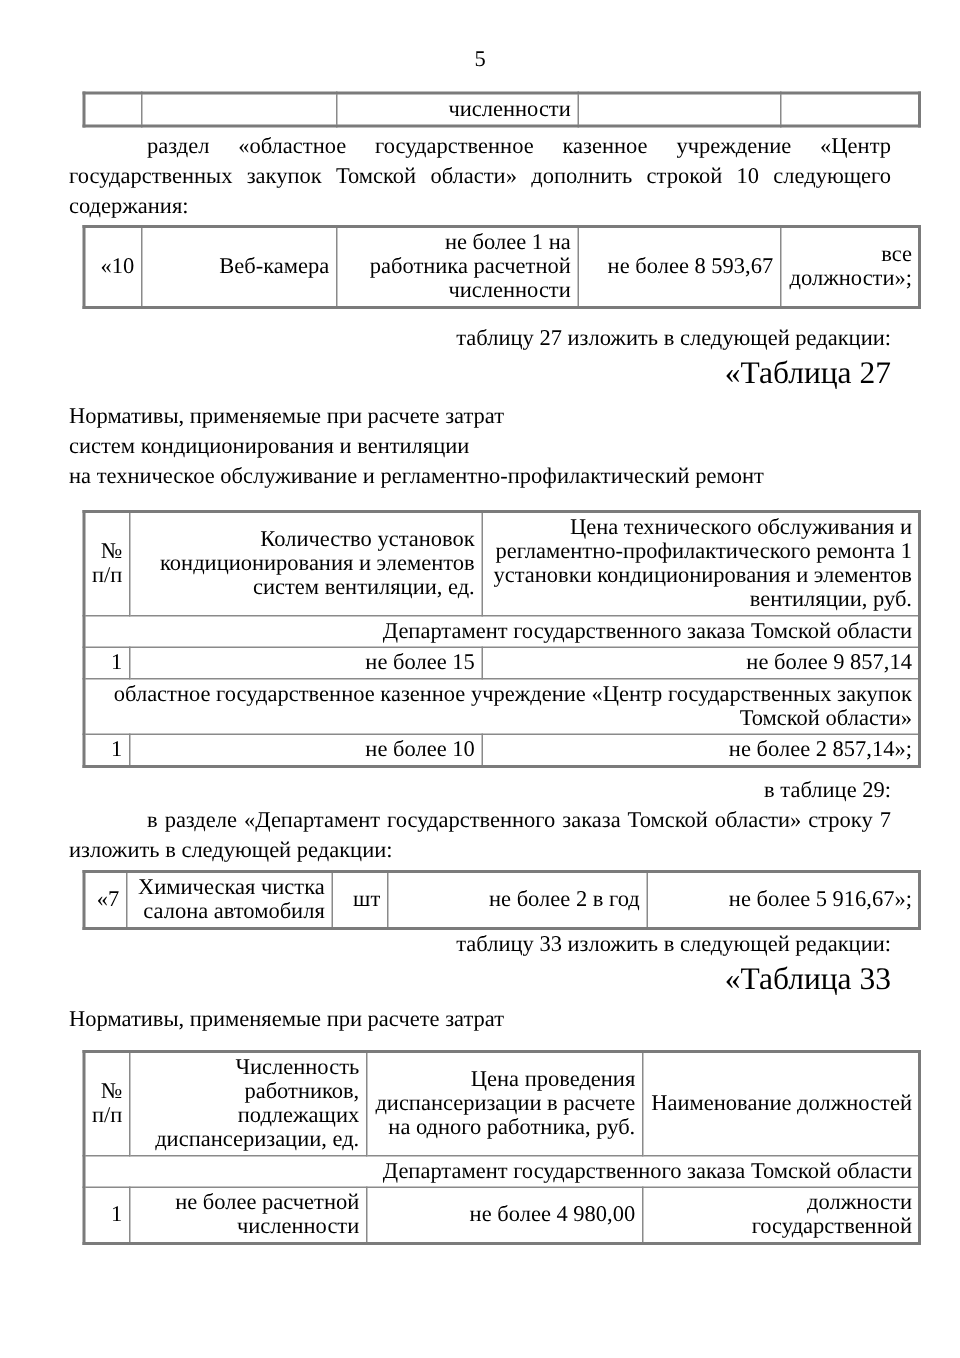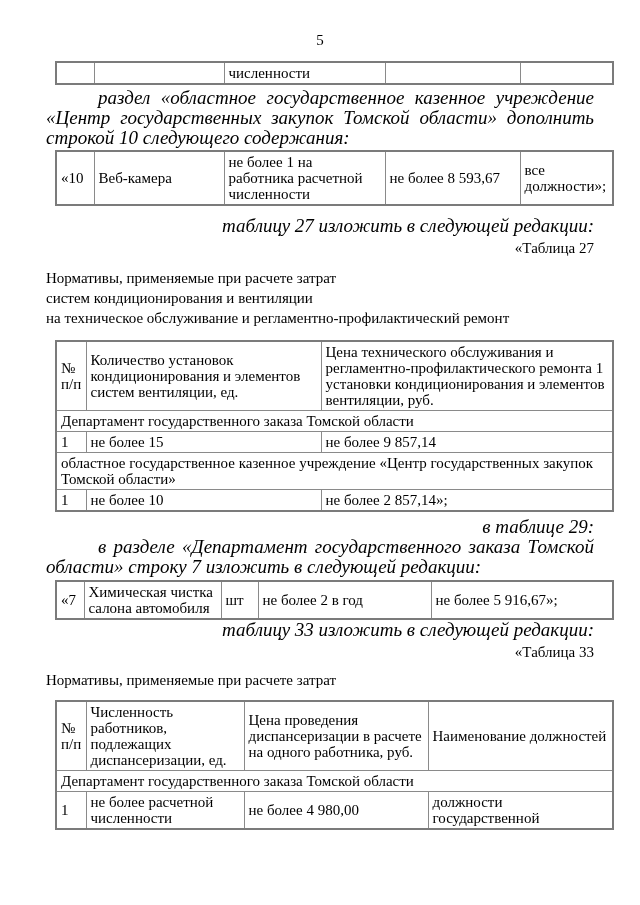--- a/index.html
+++ b/index.html
@@ -15,49 +15,48 @@
     padding: 33px 46px 0 46px;
     overflow: hidden;
     position: relative;
   }
   .pnum {
     text-align: center;
     font-size: 15px;
     line-height: 15px;
   }
   p.bodytext {
-    font-size: 19px;
+    font-size: 15px;
     line-height: 20px;
     text-align: justify;
     text-indent: 52px;
-    font-style: italic;
   }
   p.leftline { text-align: right; }
   .caption {
-    font-size: 15px;
+    font-size: 21px;
     line-height: 20px;
     text-align: right;
   }
   .title {
     font-size: 15px;
     line-height: 20px;
     text-align: left;
   }
   table {
     border-collapse: collapse;
     table-layout: fixed;
     width: 557px;
     margin-left: 9px;
     font-size: 15px;
   }
   table { border: 2px solid #7b7b7b; }
   td { border: 1px solid #8a8a8a; }
   td {
     padding: 2px 4px;
-    text-align: left;
+    text-align: right;
     vertical-align: middle;
     line-height: 16px;
   }
   td.numcol { word-break: break-all; }
   
   .m-frag   { margin-top: 13px; }
   .m-p1     { margin-top: 3px; }
   .m-t10    { margin-top: 2px; }
   .m-p2     { margin-top: 10px; }
   .m-cap27  { margin-top: 2px; }

